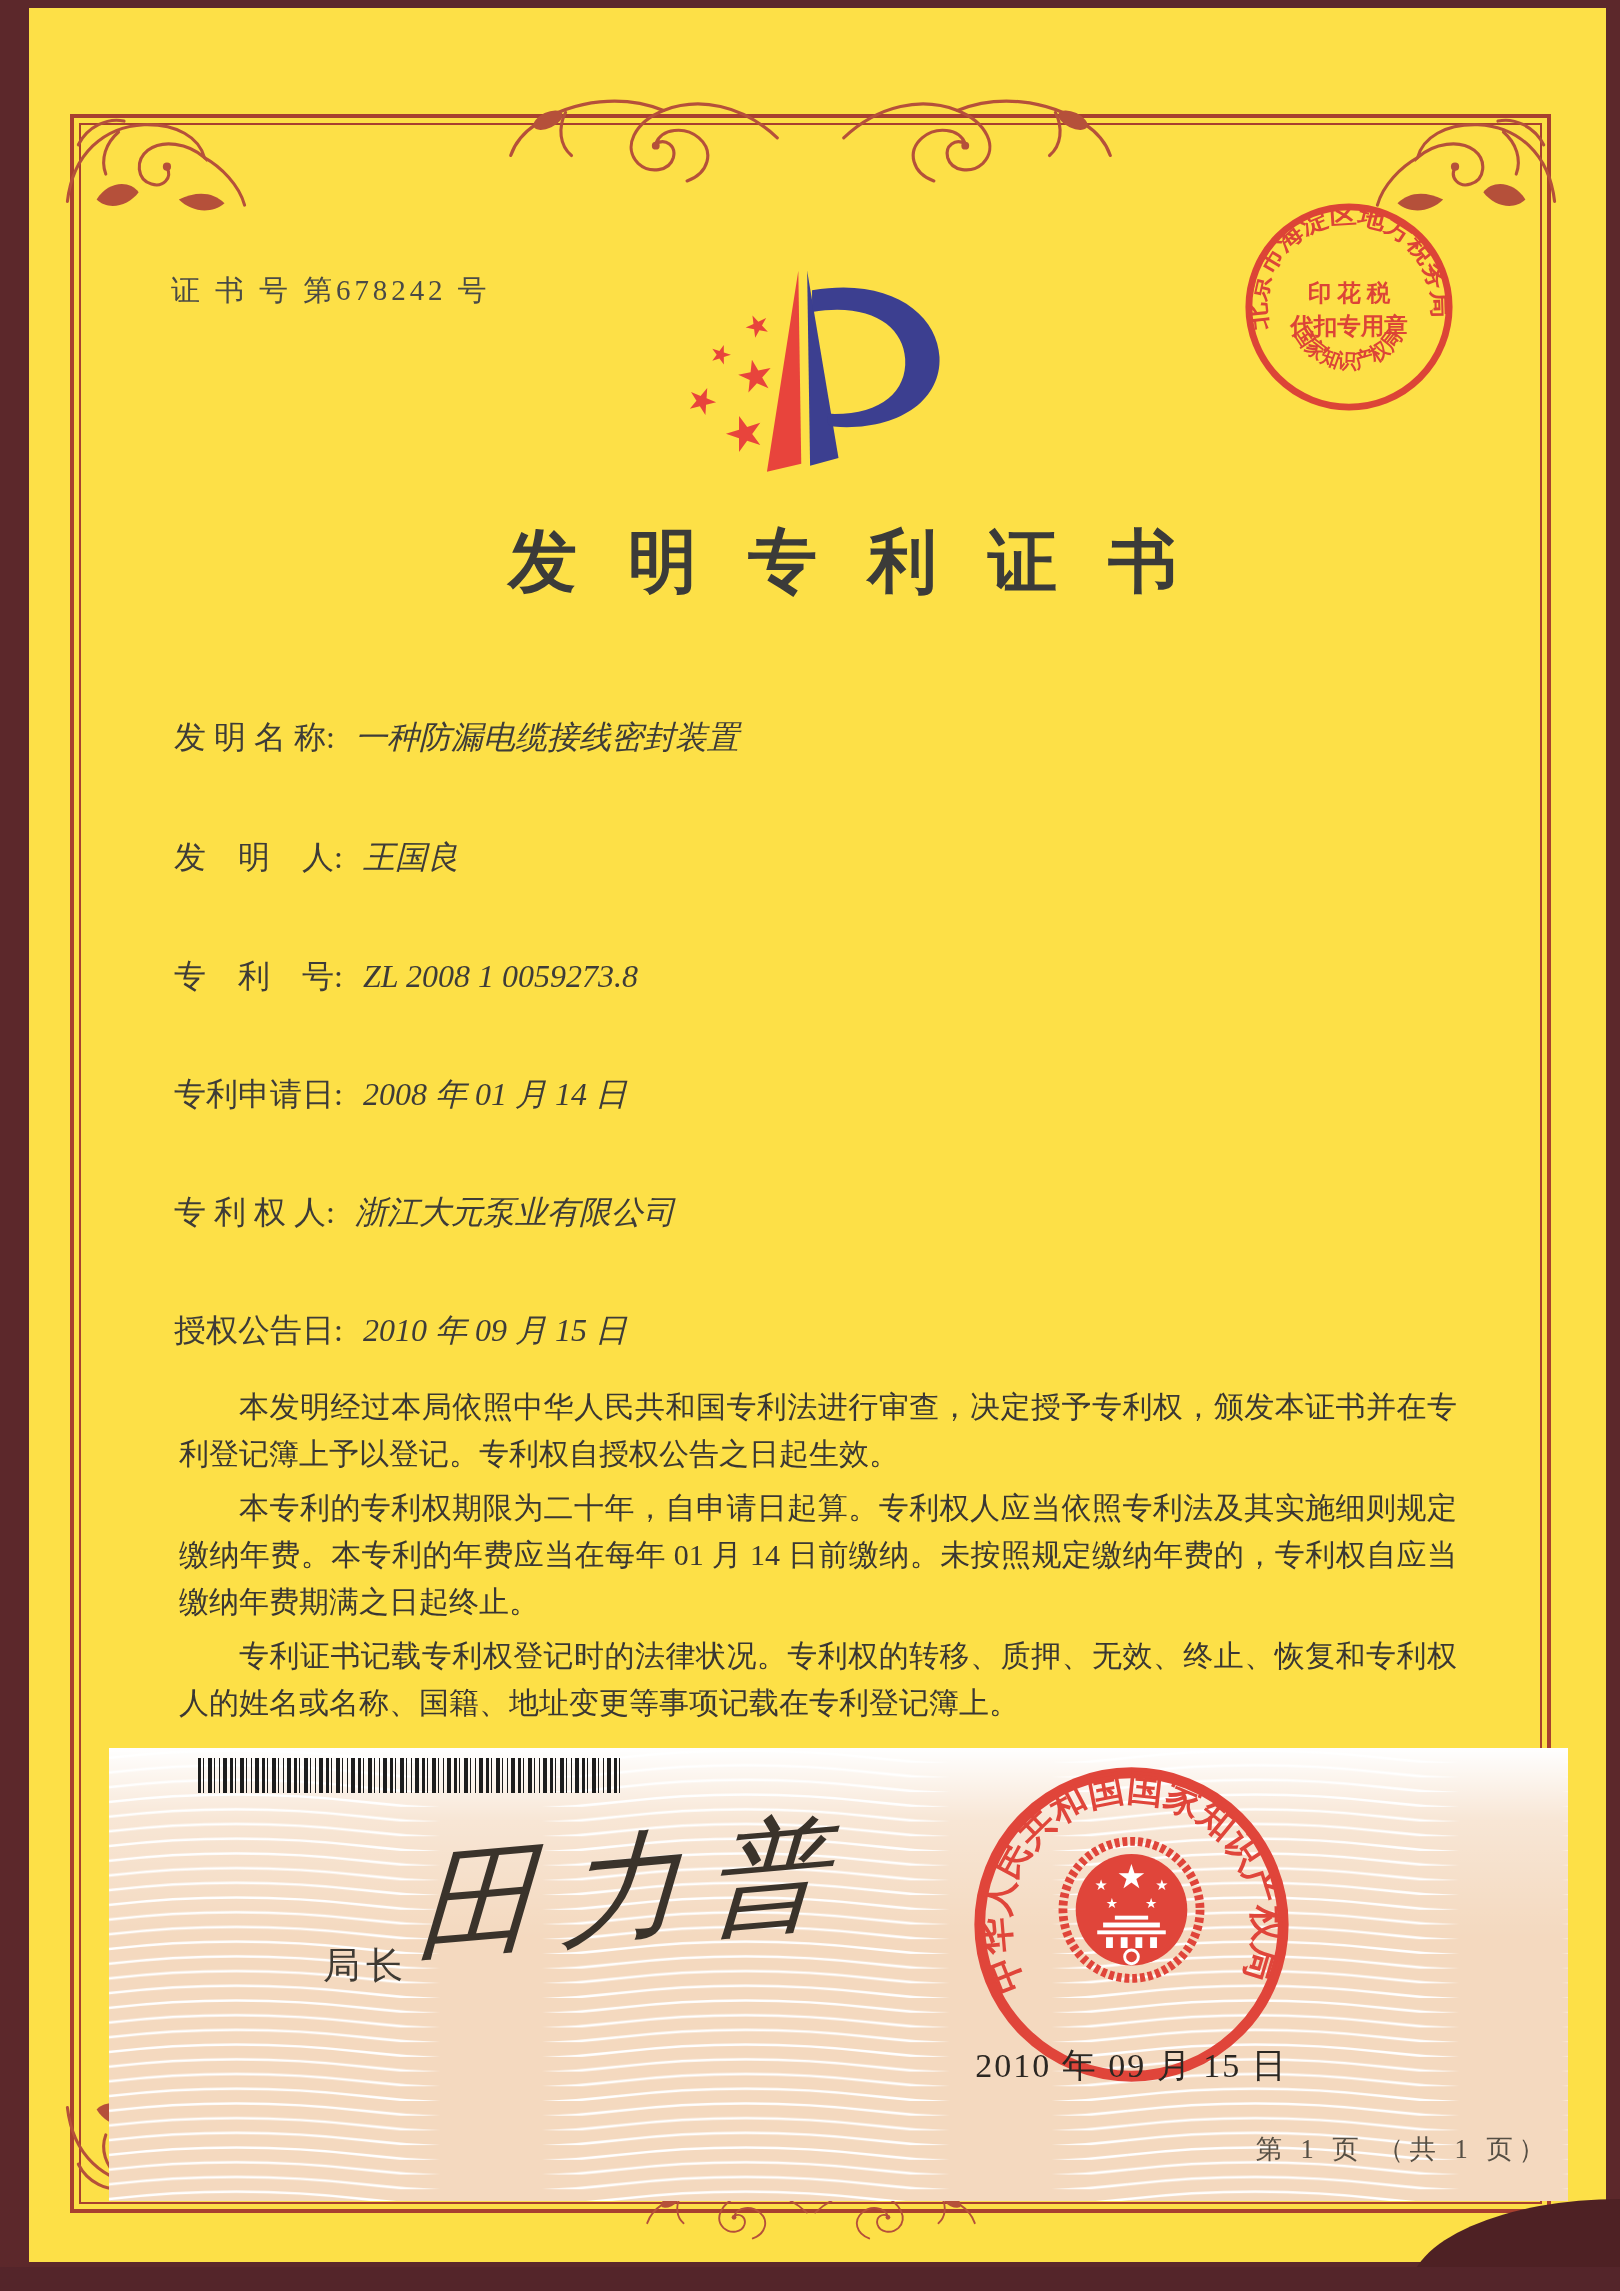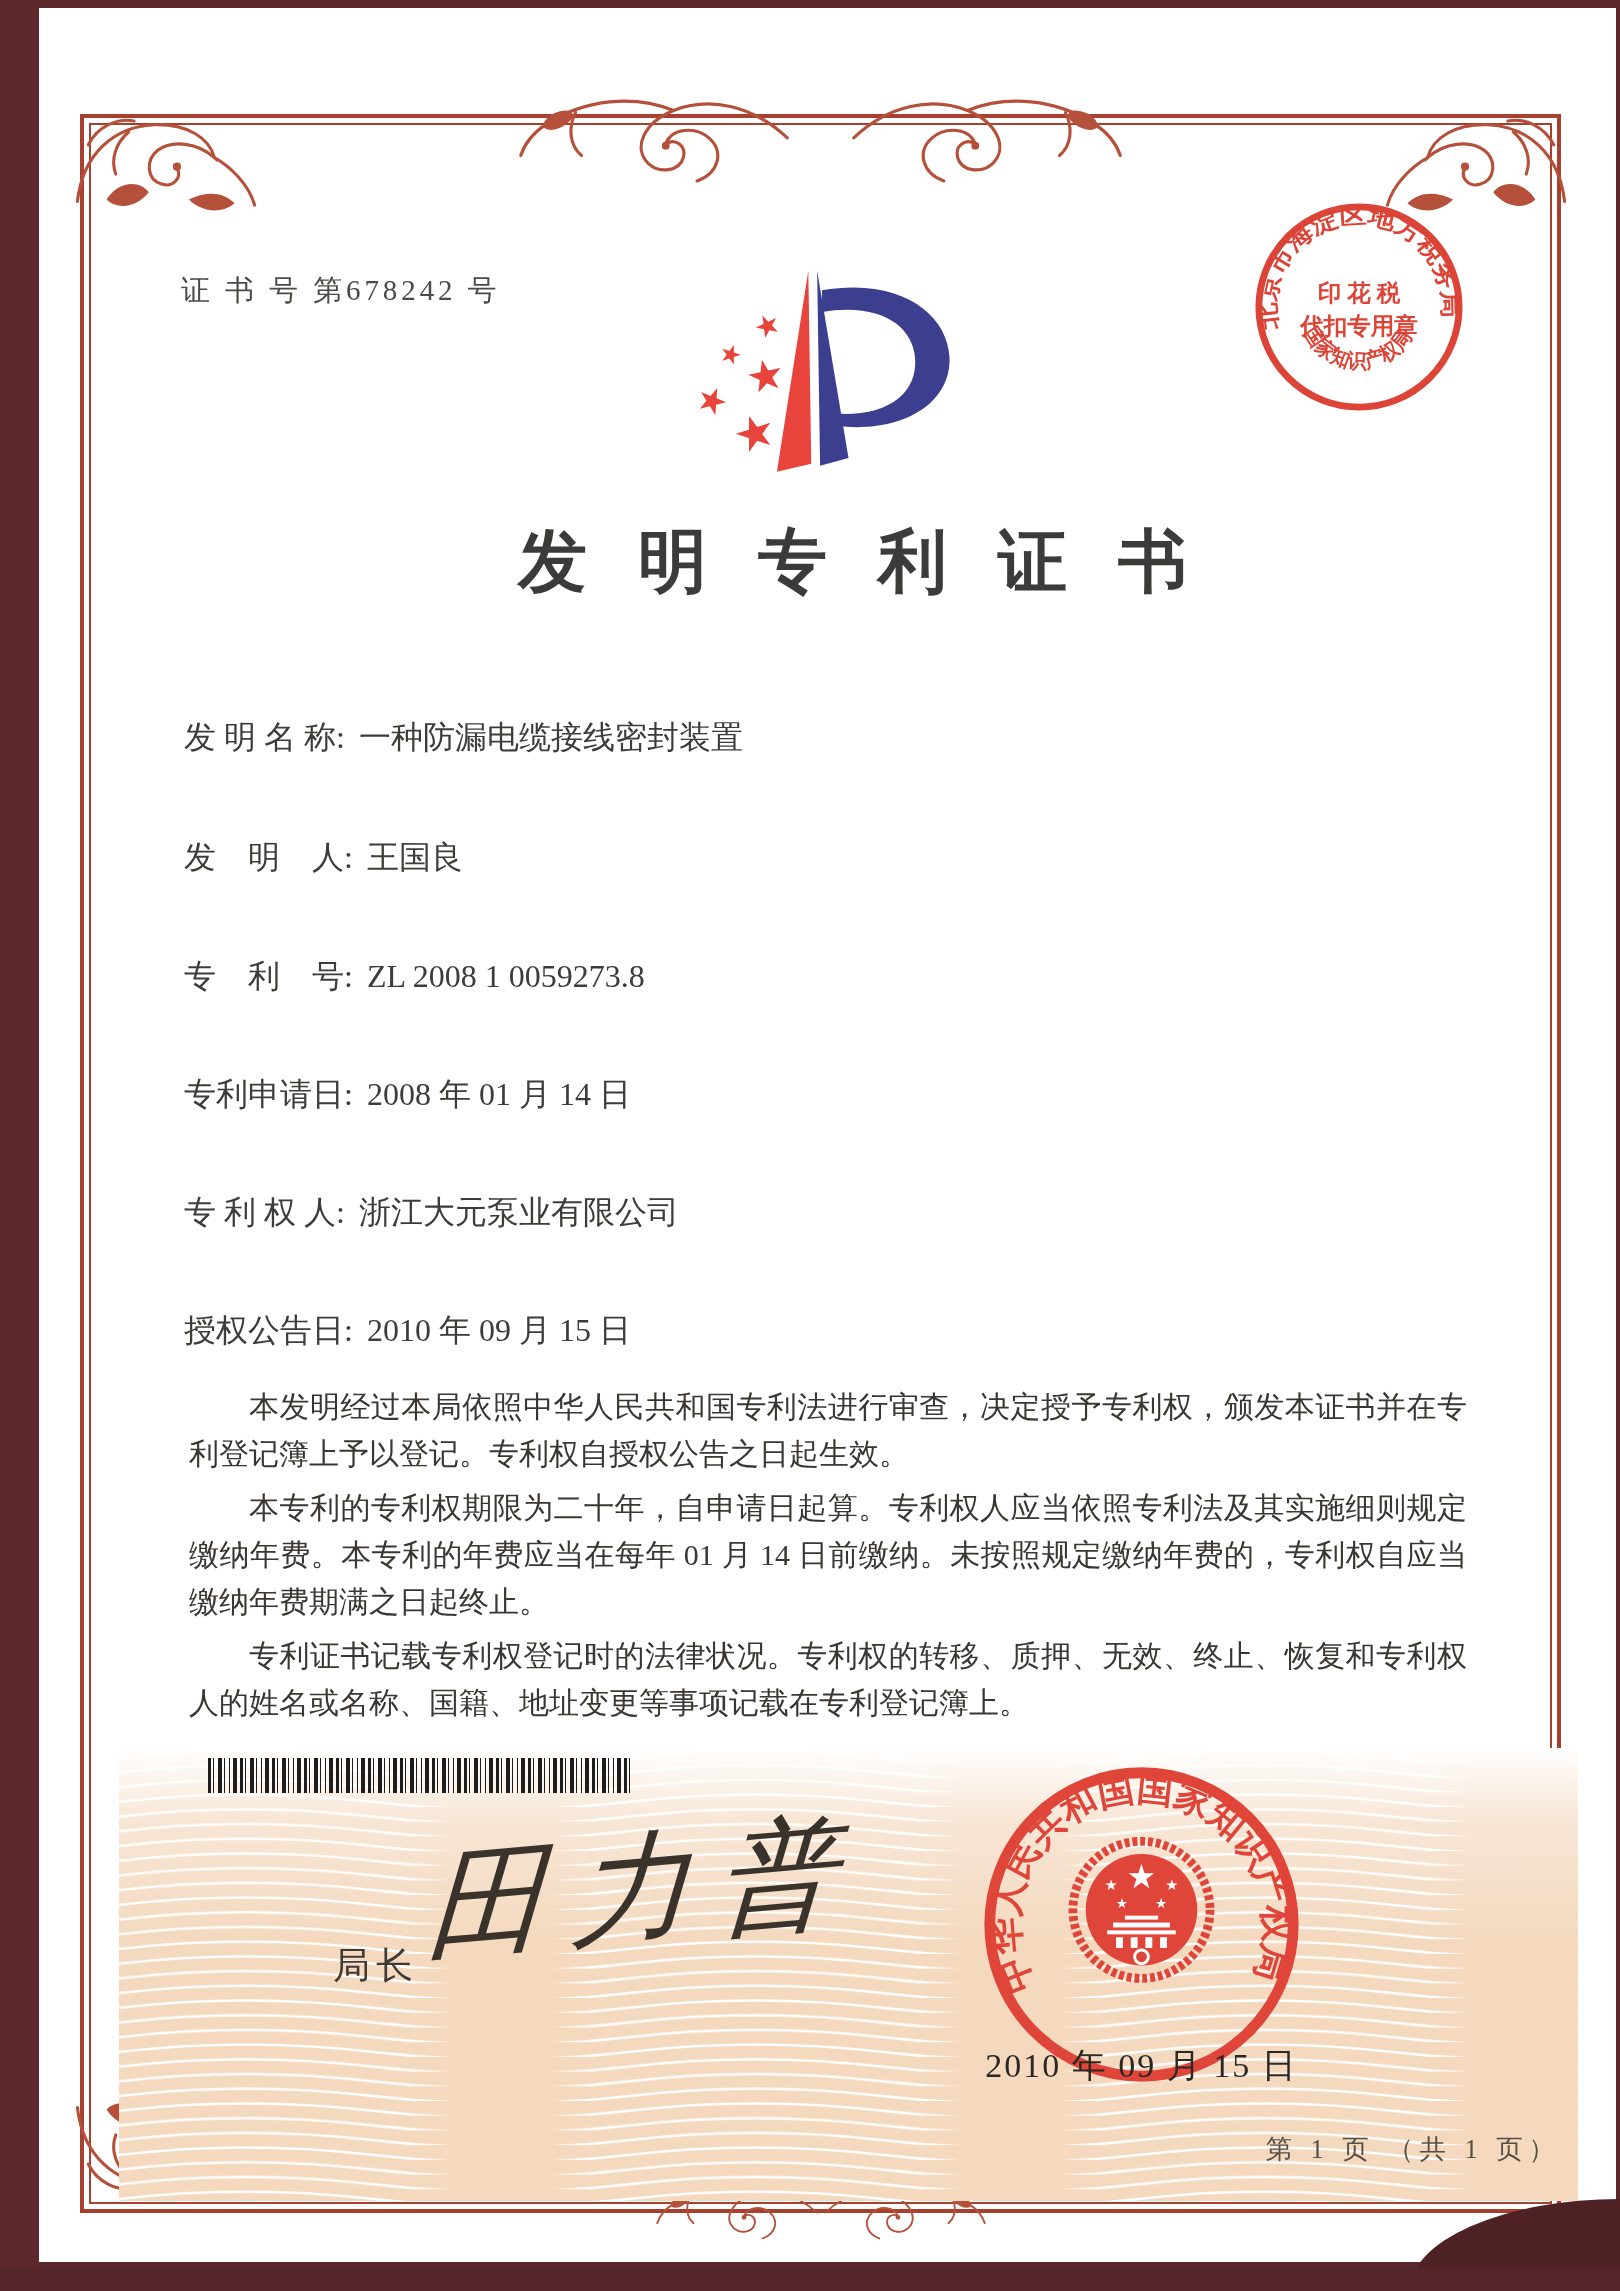--- a/index.html
+++ b/index.html
@@ -1,40 +1,40 @@
 <!DOCTYPE html>
 <html><head>
 <meta charset="utf-8">
 <style>
   html,body{margin:0;padding:0;background:#3f1d20;}
   #page{position:relative;width:1620px;height:2292px;background:#5c282b;overflow:hidden;
         font-family:"Liberation Serif","DejaVu Serif",serif;}
   .abs{position:absolute;}
   
-  #paper{position:absolute;left:39px;top:7.8px;width:1577px;height:2254px;background:#ffffff;}
+  #paper{position:absolute;left:29px;top:7.8px;width:1577px;height:2254px;background:#fde047;}
   #page-curl{position:absolute;right:0;bottom:0;width:211px;height:93px;background:#4e2124;
              border-top-left-radius:100% 100%;}
   #bottom-band{position:absolute;left:0;bottom:0;width:100%;height:25.5px;background:#54252a;}
   
   #frame{position:absolute;left:41px;top:106px;width:1481px;height:2099px;
          border:4.9px solid #a8402f;box-sizing:border-box;}
   #frame:after{content:"";position:absolute;inset:4.9px;border:2px solid #a8402f;}
   
   .orn{color:#b5503a;}
   
   #waves{left:80px;top:1740px;width:1459px;height:453px;}
   
   #cert-no{left:142px;top:263px;font-size:29px;letter-spacing:3.9px;color:#4a4a46;}
   #logo{left:633px;top:249px;width:304px;height:250px;}
   #tax-stamp{left:1213px;top:192px;width:214px;height:214px;}
   #doc-title{left:41px;top:508px;width:1481px;text-align:center;font-size:69px;font-weight:bold;
              color:#3b3b39;letter-spacing:51px;padding-left:51px;box-sizing:border-box;margin-left:32px;}
   
   .field{left:145px;font-size:32px;color:#3e3c38;white-space:nowrap;}
-  .field .val{margin-left:14px;}
+  .field .val{margin-left:20px;font-style:italic;}
   
   #body-text{left:143px;top:1368px;width:1292px;font-size:30px;line-height:47px;color:#3a3733;
              text-align:justify;}
   #body-text p{margin:7px;text-indent:2em;}
   
   #barcode{left:169px;top:1750px;width:423px;height:35px;
      background:repeating-linear-gradient(90deg,#1d1d1d 0 2.9px,transparent 2.9px 4.9px,#1d1d1d 4.9px 5.9px,
      transparent 5.9px 9.8px,#1d1d1d 9.8px 13.7px,transparent 13.7px 15.7px,#1d1d1d 15.7px 16.7px,transparent 16.7px 20.6px,
      #1d1d1d 20.6px 22.5px,transparent 22.5px 25.5px,#1d1d1d 25.5px 29px,transparent 29px 32px);}
   

